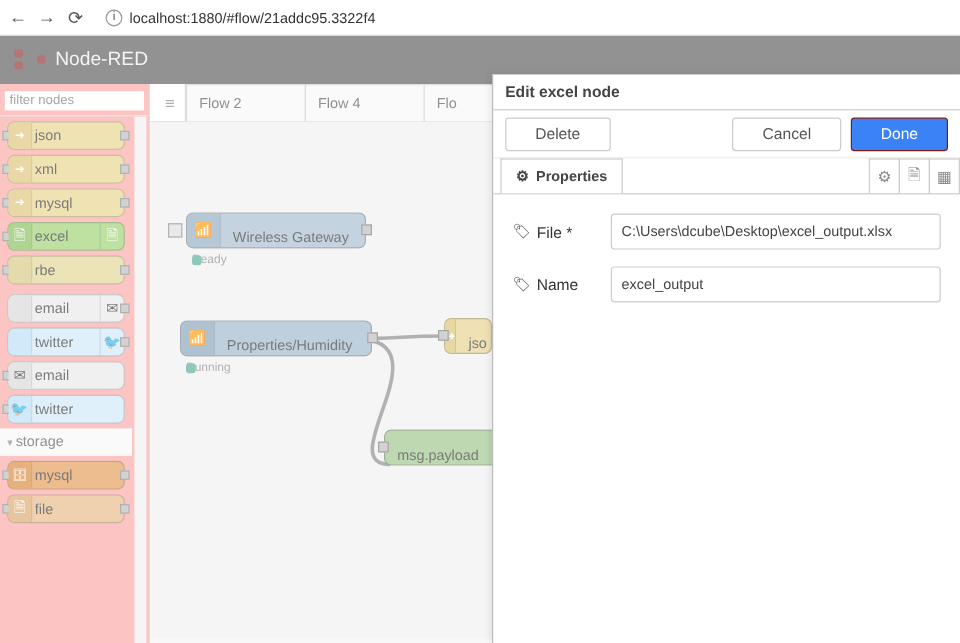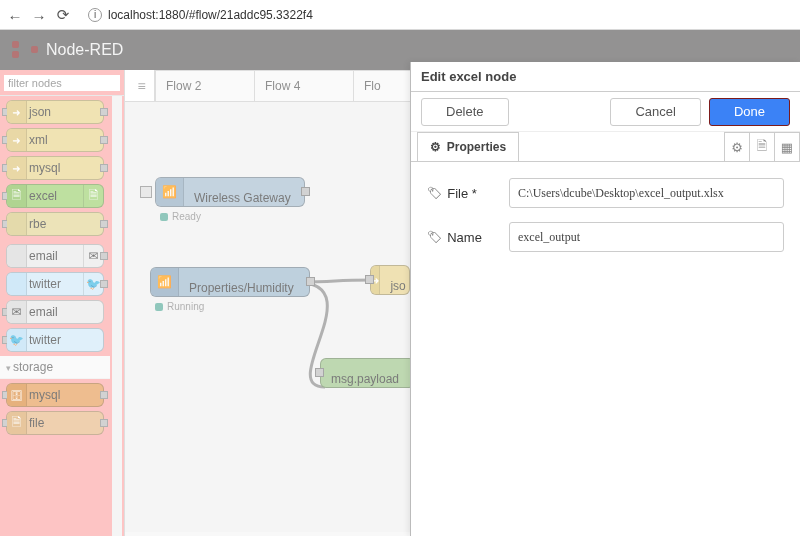--- a/index.html
+++ b/index.html
@@ -53,21 +53,21 @@
 .ws-tabs { height:32px; background:#fff; border-bottom:1px solid #ccc; display:flex; padding-left:4px; }
 .ws-tabs .tab { width:100px; height:31px; border:1px solid #ccc; border-bottom:none; margin-right:-1px; display:flex; align-items:center; padding:0 10px; font-size:12px; color:#555; background:#f7f7f7; }
 .ws-tabs .ctrl { width:26px; border-right:1px solid #ccc; display:flex; align-items:center; justify-content:center; color:#888; }
 .ws-canvas { position:relative; width:100%; height:430px; background:#f0f0f0; background-image:radial-gradient(#ddd 0.5px, transparent 0.5px); background-size:20px 20px; }
 
 .fnode { position:absolute; height:30px; border-radius:6px; display:flex; align-items:center; color:#333; font-size:12px; border:1px solid rgba(0,0,0,0.3); }
 .fnode .fico { width:28px; height:100%; border-right:1px solid rgba(0,0,0,0.15); display:flex; align-items:center; justify-content:center; border-radius:5px 0 0 5px; }
 .fnode .flab { padding:0 10px; white-space:nowrap;margin-top:12px; }
 .fnode .fport { position:absolute; width:9px; height:9px; background:#bbb; border:1px solid #777; top:50%; margin-top:-5px; }
 .fnode .fport.r { right:-6px; } .fnode .fport.l { left:-6px; }
-.fnode .status { position:absolute; left:4px; bottom:-16px; font-size:10px; color:#888; padding-left:12px; }
+.fnode .status { position:absolute; left:4px; bottom:-16px; font-size:10px; color:#888; }
 .fnode .status::before { content:""; position:absolute; left:0; top:2px; width:8px; height:8px; background:#5a9; border-radius:2px; }
 
 .c-gw { background:#a5bcce; } .c-gw .fico{background:#8fa9bf;}
 .c-th { background:#9cb7cb; } .c-th .fico{background:#84a2bb;}
 .c-js { background:#e6d28b; } .c-js .fico{background:#dbc472;}
 .c-dbg { background:#9bc487; }
 
 svg.wires { position:absolute; top:0; left:0; width:100%; height:100%; pointer-events:none; }
 svg.wires path { stroke:#888; stroke-width:3; fill:none; }
 
@@ -87,21 +87,21 @@
 
 .tray-tabs { height:30px; display:flex; align-items:stretch; border-bottom:1px solid #ccc; padding-left:6px; }
 .tray-tabs .ttab { border:1px solid #ccc; border-bottom:none; padding:0 12px; display:flex; align-items:center; gap:6px; font-size:12px; font-weight:bold; color:#444; background:#fff; }
 .tray-tabs .tspacer { flex:1; }
 .tray-tabs .ticn { width:26px; border:1px solid #ccc; border-bottom:none; margin-left:-1px; display:flex; align-items:center; justify-content:center; color:#888; font-size:13px; }
 
 .tray-body { padding:16px 16px; display:flex; flex-direction:column; gap:14px; }
 .frow { display:flex; align-items:center; gap:10px; }
 .flbl { width:72px; font-size:13px; color:#333; display:flex; align-items:center; gap:5px; }
 .flbl .tgi { font-size:12px; color:#555; }
-.frow input { flex:1; height:30px; border:1px solid #ccc; border-radius:3px; padding:0 8px; font-size:12px; color:#444;font-family:Liberation Serif, serif; }
+.frow input { flex:1; height:30px; border:1px solid #ccc; border-radius:3px; padding:0 8px; font-size:12px; color:#444; }
 
 
 .i-file::before { content:"🗎"; font-size:12px; color:#fff; }
 .i-db::before { content:"🗄"; font-size:10px; color:#fff; }
 .i-arrow::before { content:"➜"; font-size:10px; color:#fff; }
 </style>
 </head>
 <body>
 
 <div class="br-bar">

